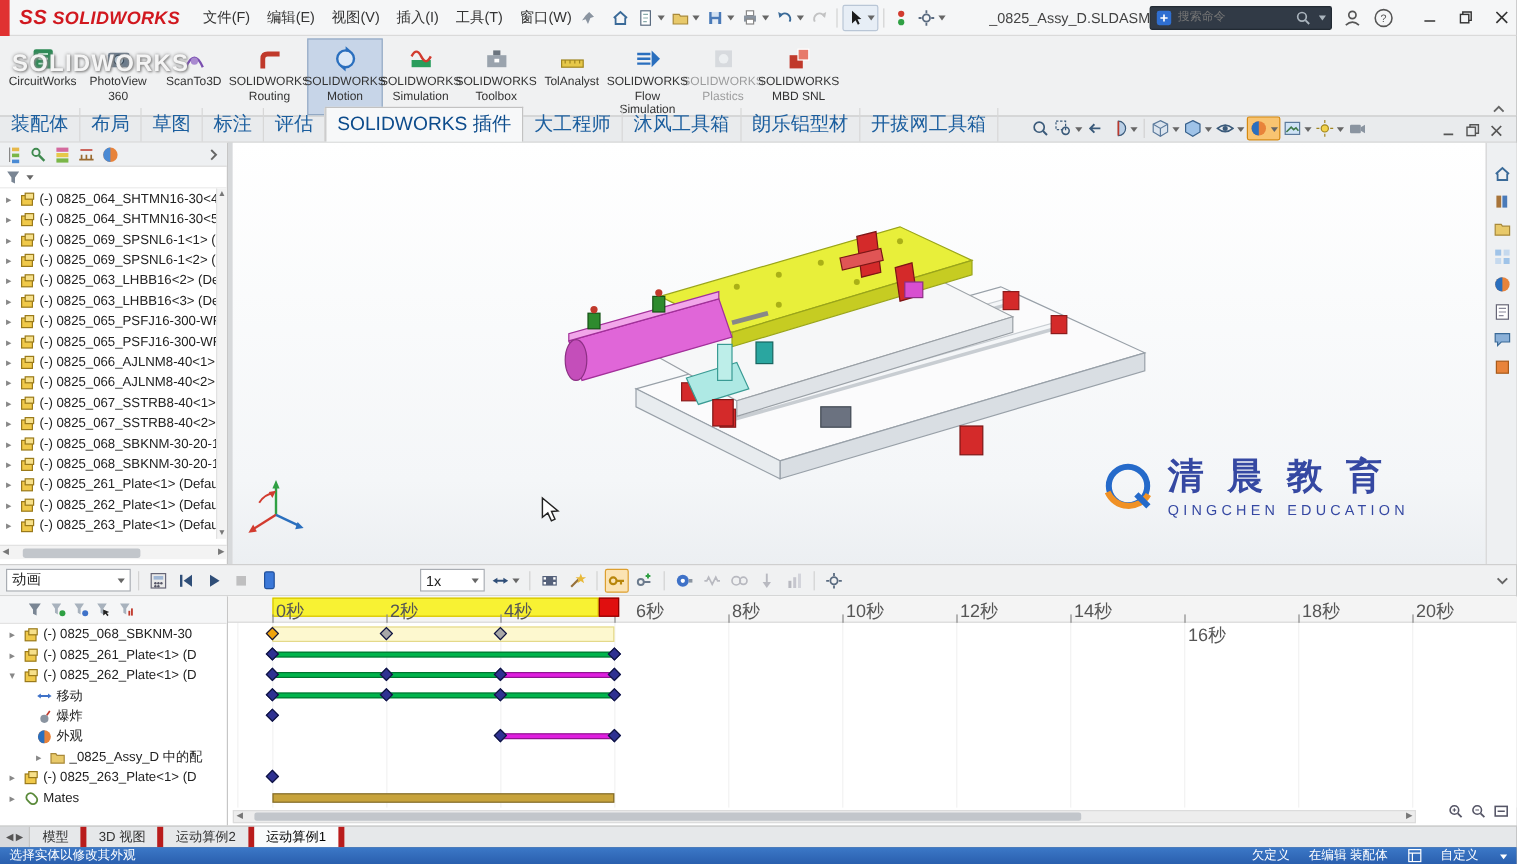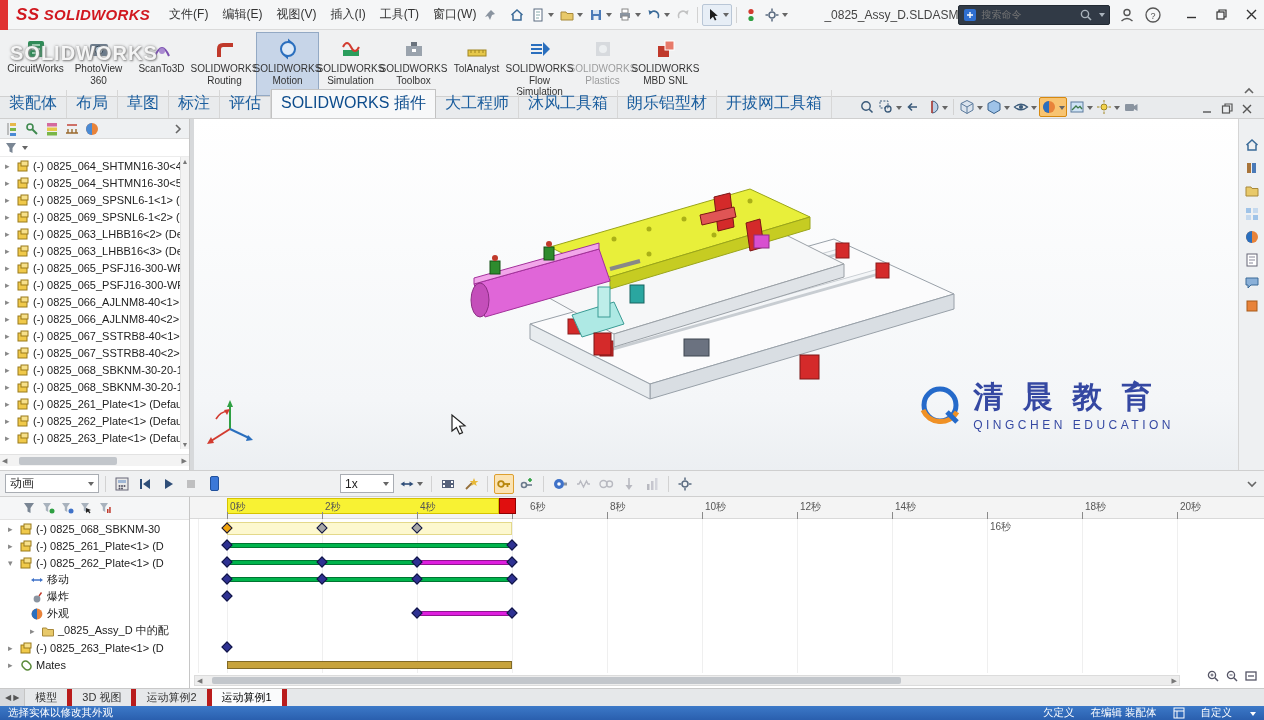--- a/index.html
+++ b/index.html
@@ -74,21 +74,21 @@
 
   
   #motion{left:0;top:497px;width:1264px;height:191px;background:#fff}
   #mtree{left:0;top:0;width:190px;height:191px;background:#fff;border-right:1px solid #c6c6c6;overflow:hidden}
   .mfilters{height:23px;display:flex;align-items:center;gap:5px;padding-left:22px;background:#f5f6f7;border-bottom:1px solid #e3e3e3}
   .mrow{height:17px;display:flex;align-items:center;gap:3px;font-size:11px;white-space:nowrap;overflow:hidden;padding-left:8px}
   .mrow.lvl2{padding-left:30px}
   #timeline{left:190px;top:0;width:1074px;height:191px;background:#fff;overflow:hidden}
   #tl-canvas{position:absolute;left:0;top:0;width:1074px;height:176px;background-color:#fff;background-image:repeating-linear-gradient(90deg,#efefef 0 1px,transparent 1px 95px);background-position:37px 0}
   .tl-rulerbg{position:absolute;left:0;top:0;width:1074px;height:22px;background:#f4f4f4;border-bottom:1px solid #d9d9d9;z-index:0}
-  .tl-rlabel{position:absolute;top:3px;font-size:10px;color:#555;z-index:4}
+  .tl-rlabel{position:absolute;top:3px;font-size:15px;color:#555;z-index:4}
   .tl-tick{position:absolute;top:15px;width:1px;height:7px;background:#8a8a8a;z-index:4}
   .tl-band{position:absolute;top:1px;height:16px;background:#f8f233;border:1px solid #d6c300;z-index:3}
   .tl-marker{position:absolute;top:1px;width:17px;height:16px;background:#e00f0f;border:1px solid #8e0000;z-index:5}
   .tl-strip{position:absolute;height:13px;border:1px solid #e4d98a;z-index:1}
   .tl-bar{position:absolute;border:1px solid rgba(0,0,0,.35);z-index:2}
   .tl-key{position:absolute;width:8px;height:8px;transform:rotate(45deg);border:1px solid #101540;z-index:3}
   .tl-hscroll{position:absolute;left:4px;bottom:2px;width:986px;height:11px;background:#ededed;border:1px solid #dcdcdc;display:flex;align-items:center}
   .tl-hthumb{width:70%;height:7px;background:#c2c6cb;margin-left:10px;border-radius:2px}
   .tl-zoom{position:absolute;right:6px;bottom:5px;display:flex;gap:5px;align-items:center}
 
@@ -880,21 +880,21 @@
         </span>
       <span class="ic i16">
           <svg viewBox="0 0 16 16">
             <rect x="3" y="3" width="10" height="10" fill="#e8833a" stroke="#a85a1a"></rect>
           </svg>
         </span>
     </div>
   </div>
 
   <div class="abs" id="mtoolbar">
-    <div class="select" id="study-select" style="width:94px">
+    <div class="select" id="study-select" style="width:104px">
         <span>动画</span>
         <span class="cdn"></span>
       </div>
     <span class="vsep"></span>
     <span class="tbtn">
         <span class="ic i16">
           <svg viewBox="0 0 16 16">
             <rect x="2" y="2" width="12" height="12" fill="#e9e9e9" stroke="#667"></rect>
             <rect x="4" y="4" width="8" height="3" fill="#9fb6d4"></rect>
             <circle cx="5.5" cy="10" r="1" fill="#556"></circle>

